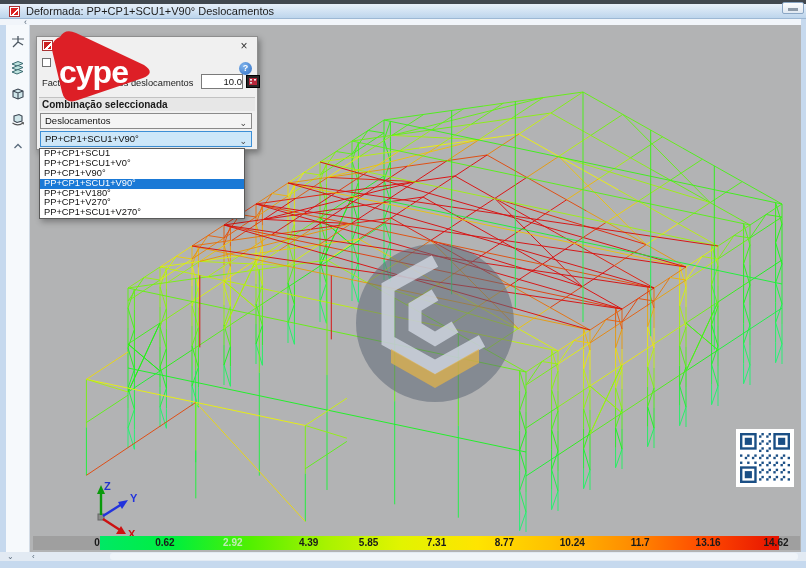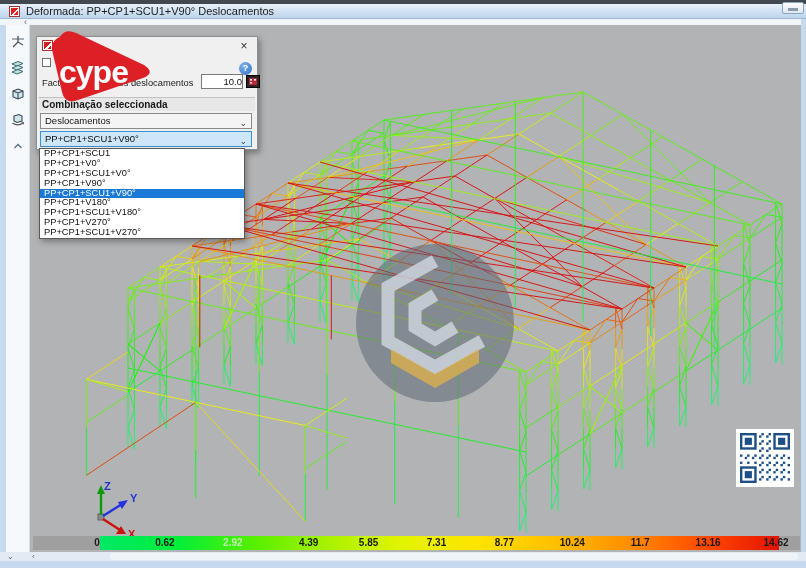--- a/index.html
+++ b/index.html
@@ -1025,26 +1025,24 @@
       <span class="chev">⌄</span>
     </div>
     <div class="ddrop" id="dlg-combo">
       <span>PP+CP1+SCU1+V90°</span>
       <span class="chev">⌄</span>
     </div>
   </div>
 
   <div id="dlg-list">
       <div class="opt">PP+CP1+SCU1</div>
-      <div class="opt">PP+CP1+V0°</div>
       <div class="opt">PP+CP1+SCU1+V0°</div>
       <div class="opt">PP+CP1+V90°</div>
       <div class="opt sel">PP+CP1+SCU1+V90°</div>
       <div class="opt">PP+CP1+V180°</div>
-      <div class="opt">PP+CP1+SCU1+V180°</div>
       <div class="opt">PP+CP1+V270°</div>
       <div class="opt">PP+CP1+SCU1+V270°</div>
     </div>
 
   <svg id="cype-logo" width="112" height="82" viewBox="0 0 112 82">
     <path d="M16 9 Q6 13 8.5 24 L18 64 Q21 77 34 72 L99 50 Q112 45 100 37 L32 5 Q21 0 16 9 Z" fill="#dd1f26"></path>
     <text x="15" y="55" font-size="32" font-weight="bold" fill="#ffffff" letter-spacing="-1">cype</text>
   </svg>
 </div>
 

